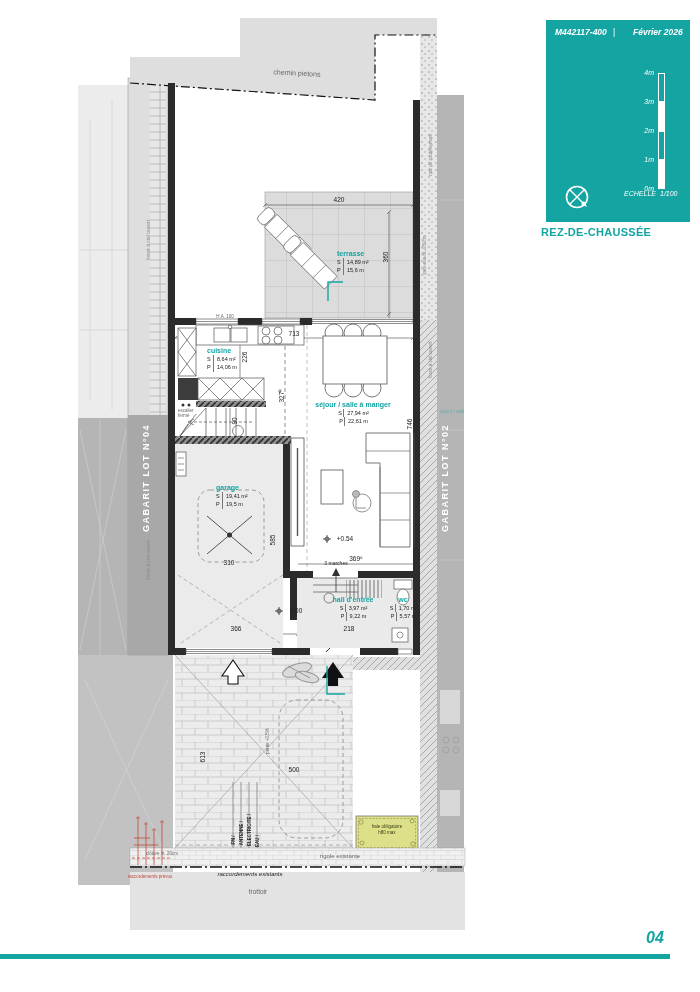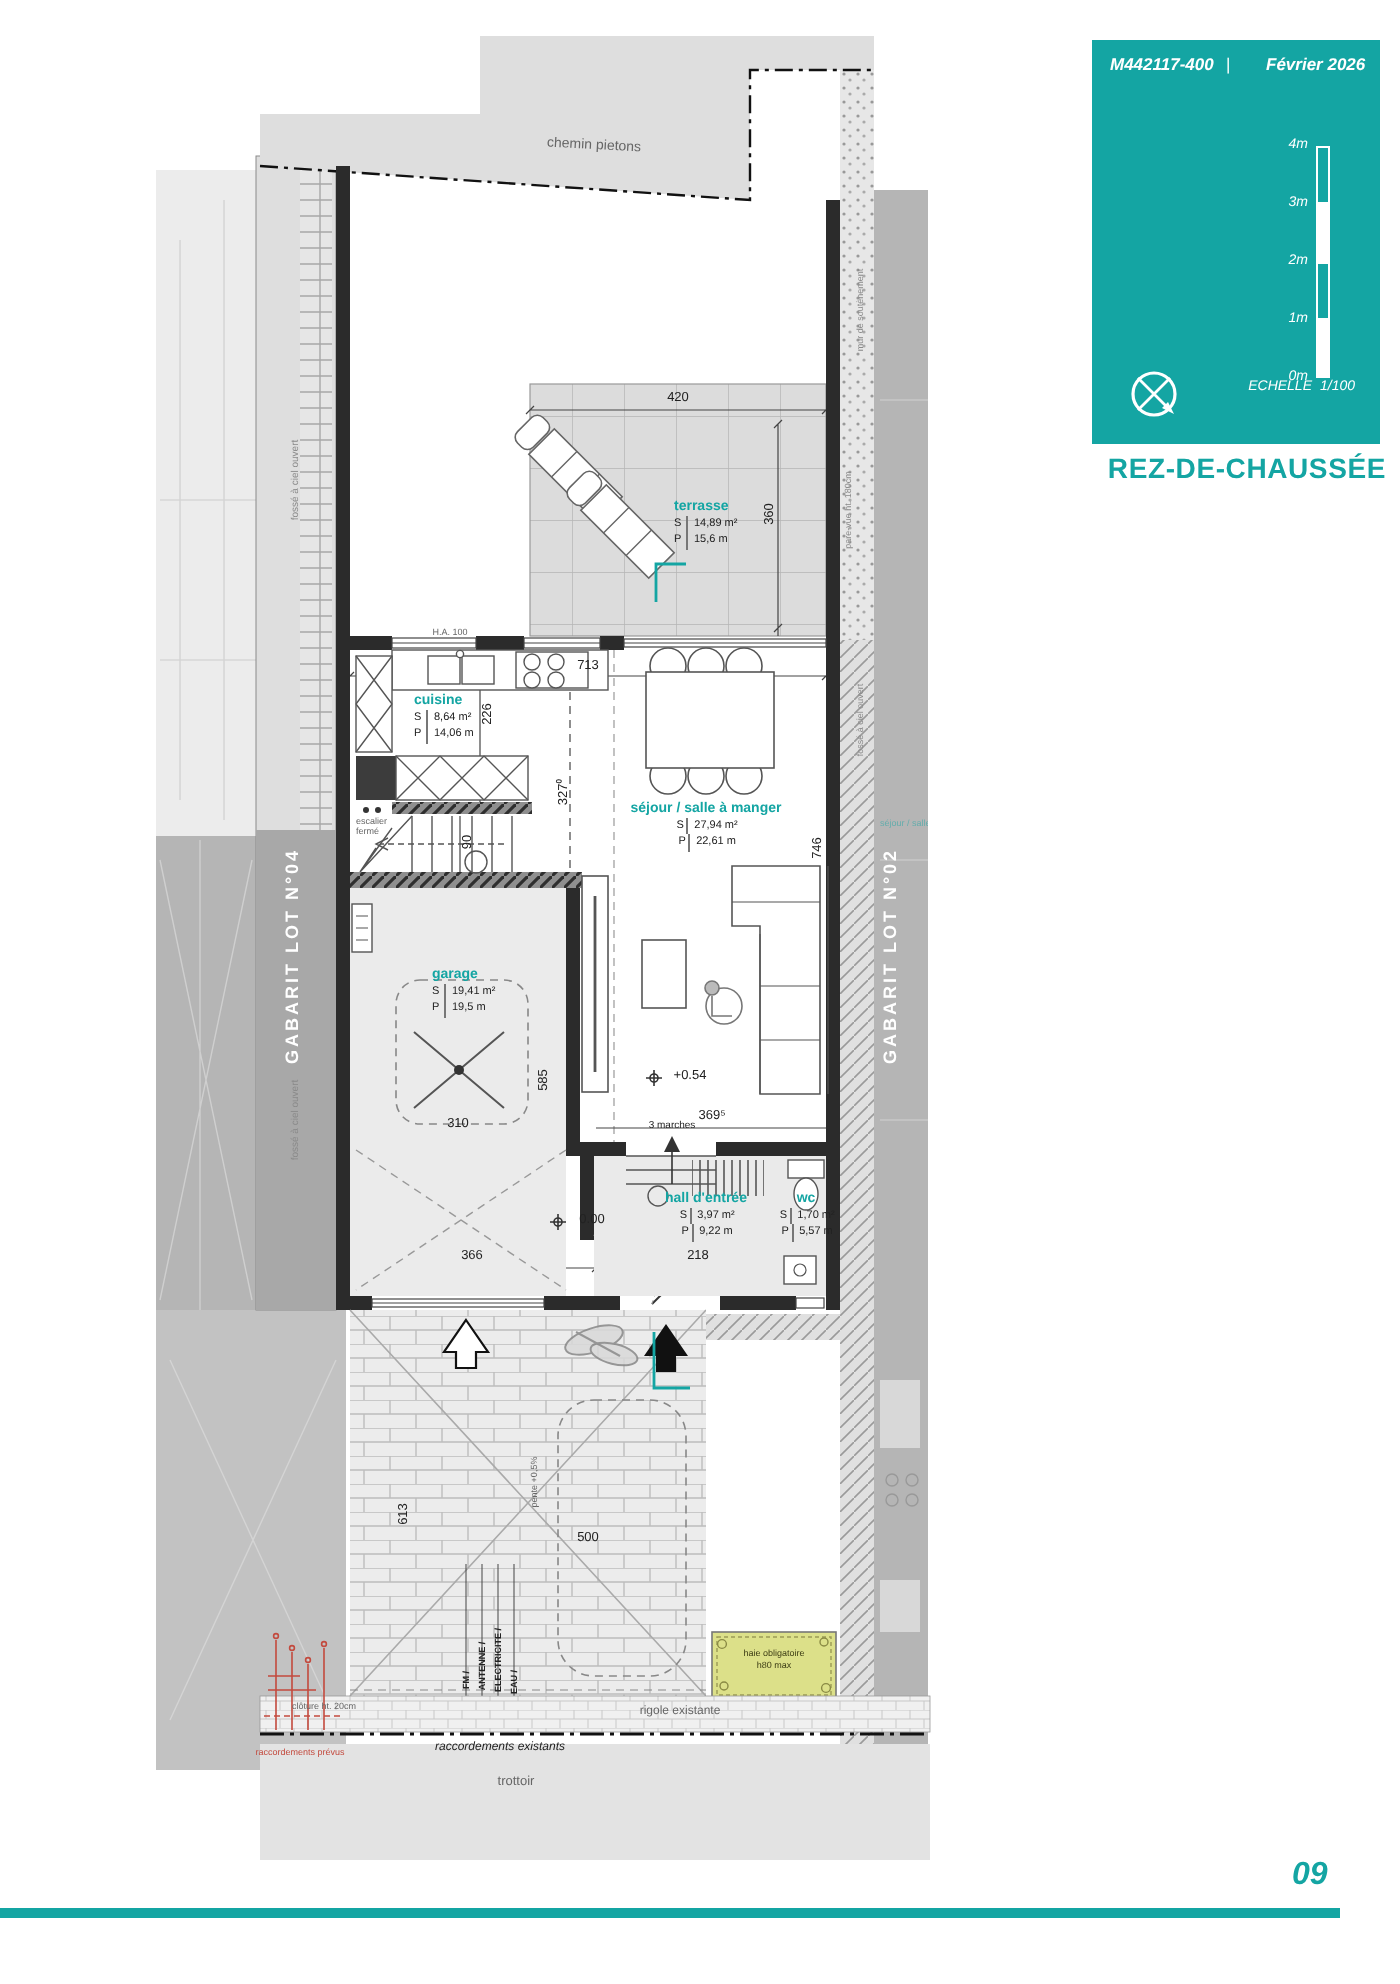--- a/index.html
+++ b/index.html
@@ -24,22 +24,22 @@
   .room.center .sp{justify-content:center;}
   
   .legendbox{position:absolute;left:546px;top:20px;width:144px;height:202px;
              background:var(--accent);}
   .legendbox .lb{position:absolute;color:#fff;}
   .ticklbl{position:absolute;width:18px;text-align:right;color:#fff;
            font-size:7px;font-style:italic;}
   .seg{position:absolute;left:658px;width:7px;box-sizing:border-box;}
   .seg.fill{background:#fff;}
   .seg.line{border:1px solid #fff;background:transparent;}
-  .title{position:absolute;left:541px;top:226px;width:152px;text-align:right;
-         color:var(--accent);font-weight:bold;font-size:14px;letter-spacing:.3px;}
+  .title{position:absolute;left:541px;top:226px;width:152px;text-align:left;
+         color:var(--accent);font-weight:bold;font-size:11px;letter-spacing:.3px;}
   .footerbar{position:absolute;left:0;top:954px;width:670px;height:5px;background:var(--accent);}
   .pagenum{position:absolute;left:646px;top:929px;color:var(--accent);
            font-weight:bold;font-style:italic;font-size:16px;}
   .gab{position:absolute;color:#fff;font-weight:bold;font-size:9px;letter-spacing:1.5px;}
   .hedgetx{position:absolute;text-align:center;color:#3c3c14;font-size:4.5px;line-height:1.3;}
   .clip{overflow:hidden;}
 </style>
 </head>
 <body>
 
@@ -444,15 +444,15 @@
 <div class="seg fill" style="top:160px;height:29px;"></div>
 <div class="ticklbl" style="left:636px;top:69px;">4m</div>
 <div class="ticklbl" style="left:636px;top:98px;">3m</div>
 <div class="ticklbl" style="left:636px;top:127px;">2m</div>
 <div class="ticklbl" style="left:636px;top:156px;">1m</div>
 <div class="ticklbl" style="left:636px;top:185px;">0m</div>
 
 <div class="title">REZ-DE-CHAUSSÉE</div>
 
 <div class="footerbar"></div>
-<div class="pagenum">09</div>
+<div class="pagenum">04</div>
 
 </div>
 
 </body></html>

